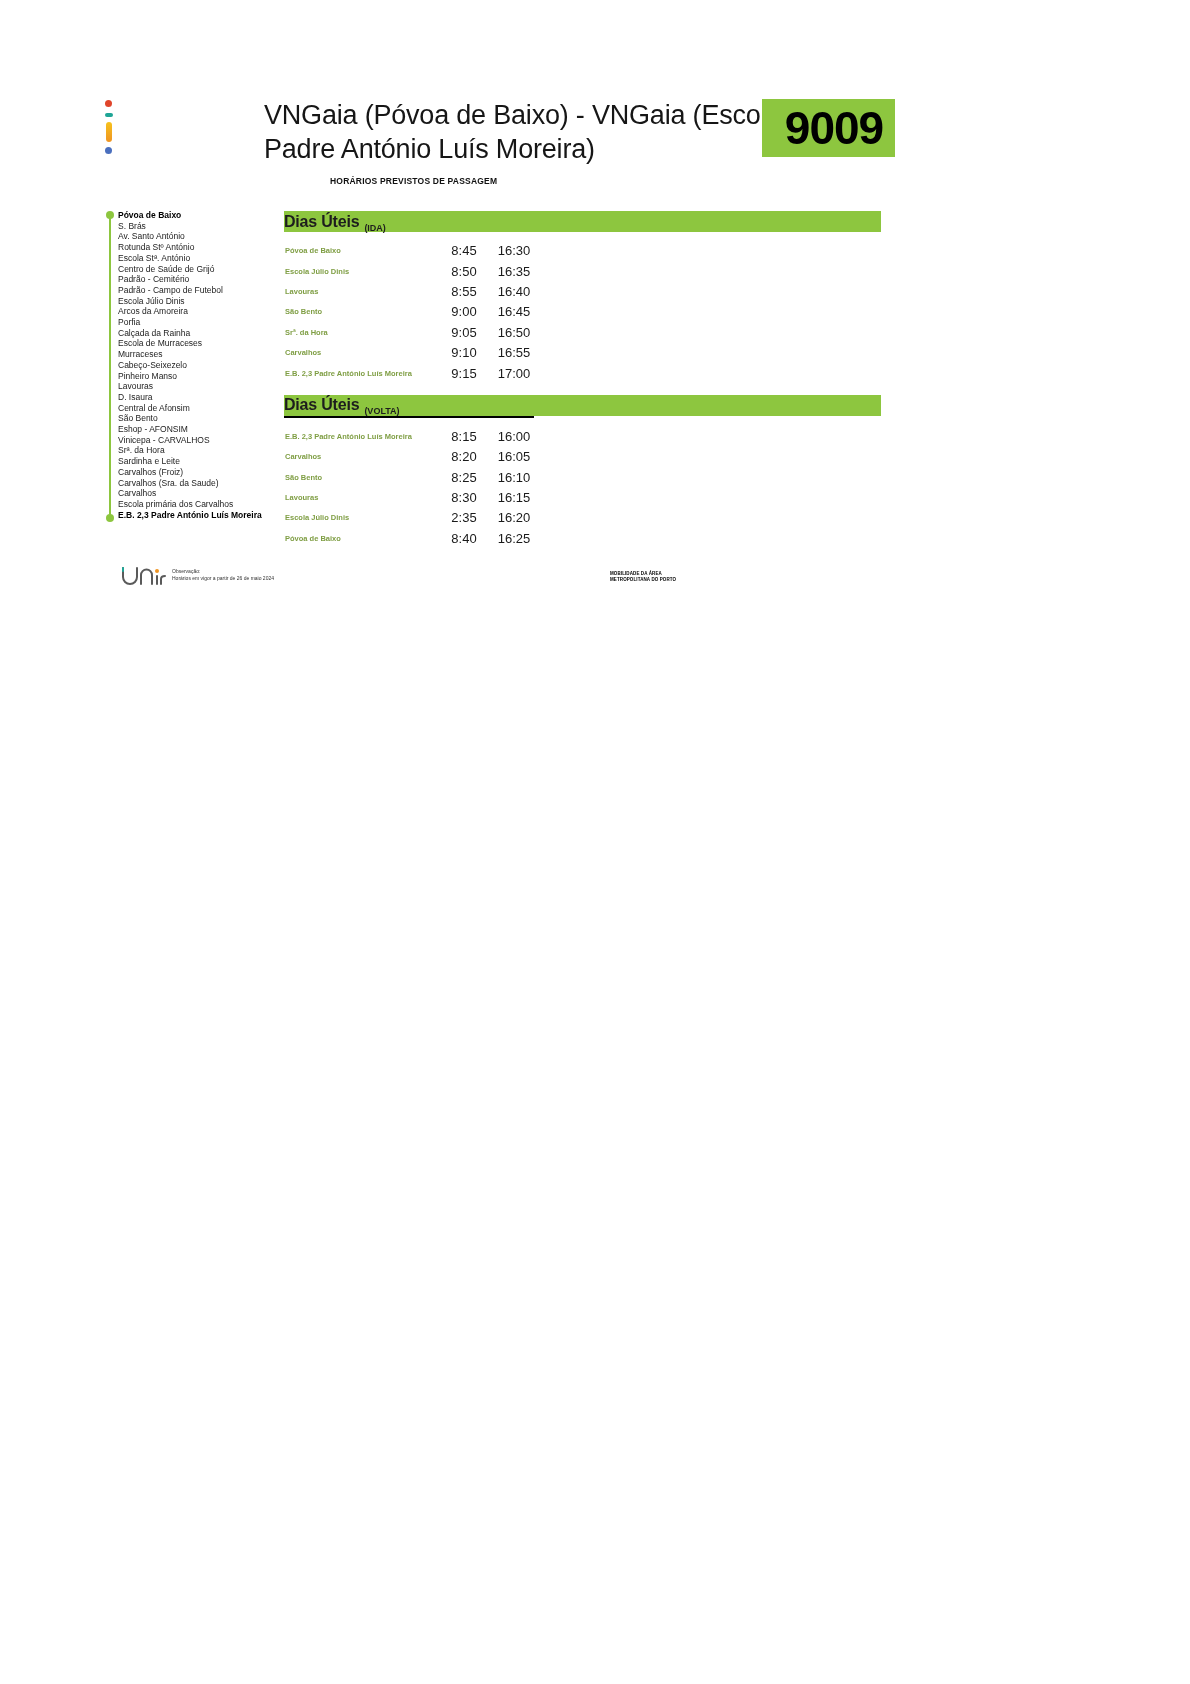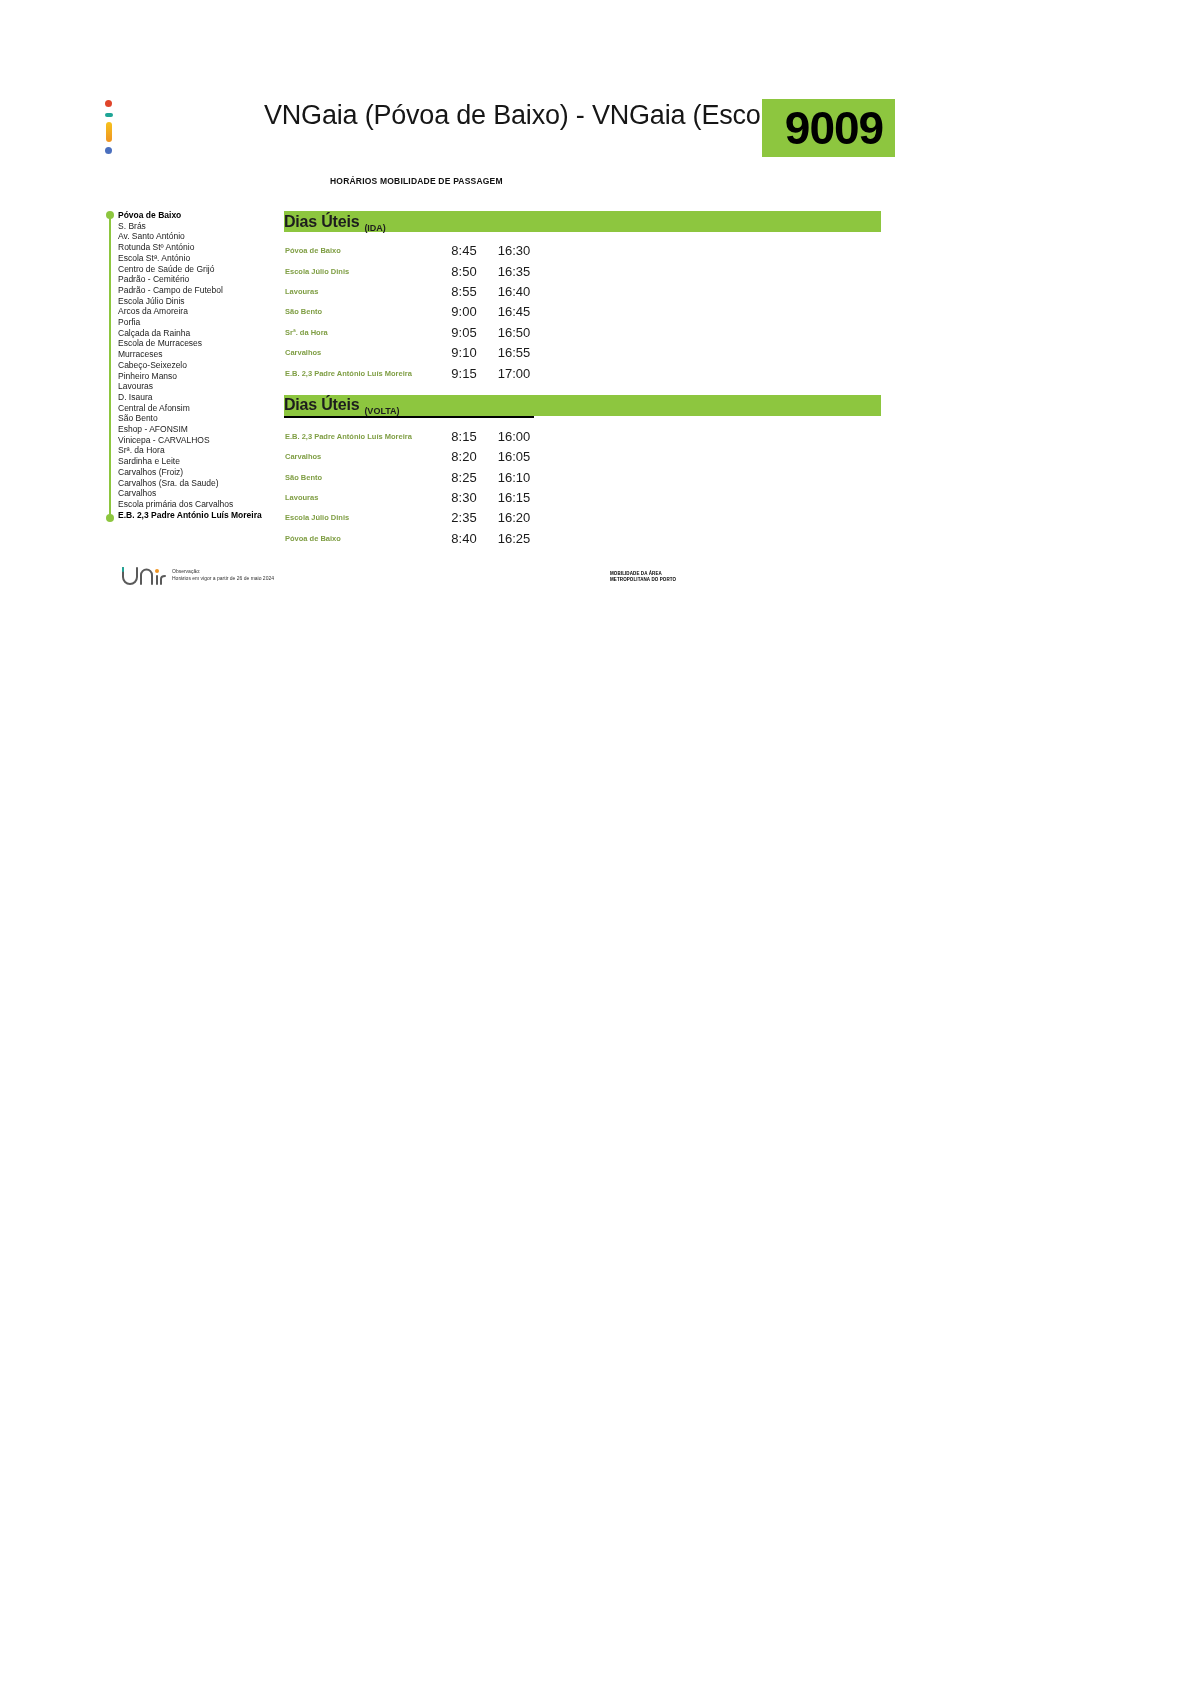--- a/index.html
+++ b/index.html
@@ -81,25 +81,26 @@
 
   <div class="mini-logo">
     <div class="dot-red"></div>
     <div class="dash-teal"></div>
     <div class="bar-orange"></div>
     <div class="dot-blue"></div>
   </div>
 
   <div class="title">
     <div>VNGaia (Póvoa de Baixo) - VNGaia (Escola</div>
+    <div>Padre António Luís Moreira)</div>
   </div>
   <div class="route-box">
     <span>9009</span>
   </div>
-  <div class="subtitle">HORÁRIOS MOBILIDADE DE PASSAGEM</div>
+  <div class="subtitle">HORÁRIOS PREVISTOS DE PASSAGEM</div>
 
   <div class="stops-wrap">
     <div class="route-line"></div>
     <div class="route-dot first"></div>
     <div class="route-dot last"></div>
     <div class="stops-list">
         <div class="stop-item terminal">Póvoa de Baixo</div>
         <div class="stop-item">S. Brás</div>
         <div class="stop-item">Av. Santo António</div>
         <div class="stop-item">Rotunda Stº António</div>

